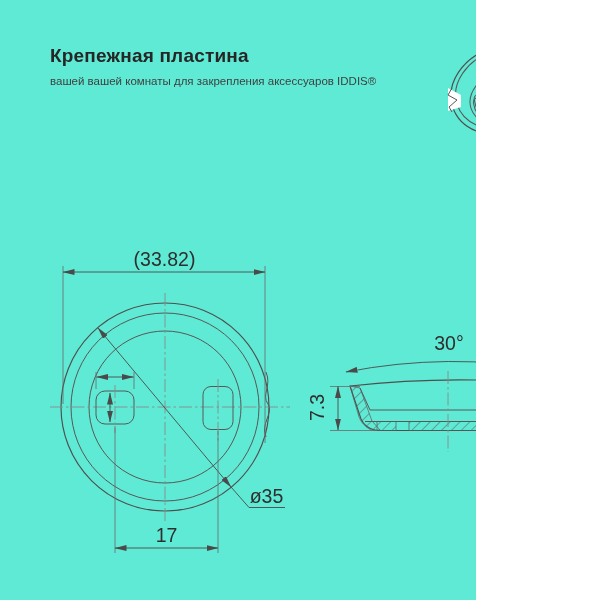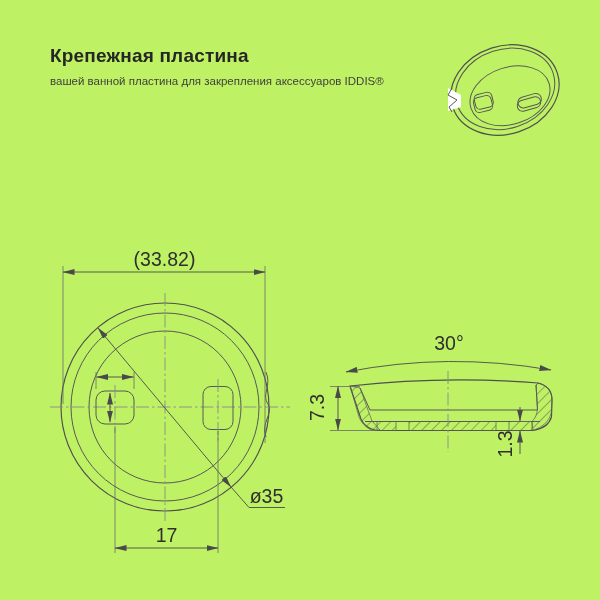--- a/index.html
+++ b/index.html
@@ -1,16 +1,16 @@
 <!DOCTYPE html>
 <html><head>
 <meta charset="utf-8">
 <style>
   html,body{margin:0;padding:0;background:#fff;}
-  .page{position:relative;width:600px;height:600px;background:#bef264;overflow:hidden;
+  .page{position:relative;width:476px;height:600px;background:#5eead4;overflow:hidden;
         font-family:"Liberation Sans",sans-serif;}
   .title{position:absolute;left:50px;top:45px;font-size:19px;font-weight:700;
          color:#262626;letter-spacing:.2px;}
   .subtitle{position:absolute;left:50px;top:74px;font-size:11.5px;line-height:15px;
             color:#3f3f3f;}
   svg.drawing{position:absolute;left:0;top:0;width:600px;height:600px;}
   svg text{font-family:"Liberation Sans",sans-serif;}
   .ln{fill:none;stroke:#4f4f4f;stroke-width:1.15;}
   .ln2{fill:none;stroke:#585858;stroke-width:1;}
   .cl{fill:none;stroke:#8a8a8a;stroke-width:.9;stroke-dasharray:13 3 2.5 3;}
@@ -20,21 +20,21 @@
   .dimtxt{fill:#2f2f2f;font-size:19.5px;}
   .white{fill:#ffffff;stroke:none;}
 </style>
 </head>
 <body>
 
 <div class="page">
 
   <div class="title">Крепежная пластина</div>
   <div class="subtitle">
-    <div>вашей ванной пластина для закрепления аксессуаров IDDIS®</div>
+    <div>вашей вашей комнаты для закрепления аксессуаров IDDIS®</div>
   </div>
 
   <svg class="drawing" viewBox="0 0 600 600">
     <defs>
       <pattern id="hp" width="7" height="7" patternUnits="userSpaceOnUse" patternTransform="rotate(45)">
         <line x1="0" y1="0" x2="0" y2="7" stroke="#5a5a5a" stroke-width="1"></line>
       </pattern>
       <marker id="arw" viewBox="0 0 12 6" refX="11.5" refY="3" markerWidth="12" markerHeight="6" orient="auto-start-reverse" markerUnits="userSpaceOnUse">
         <path d="M0,0 L12,3 L0,6 Z" fill="#4a4a4a"></path>
       </marker>

